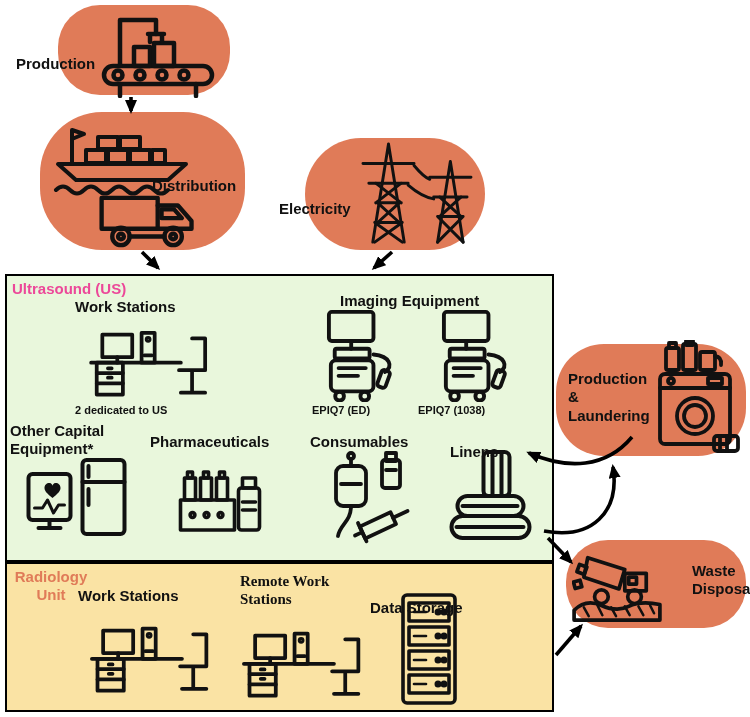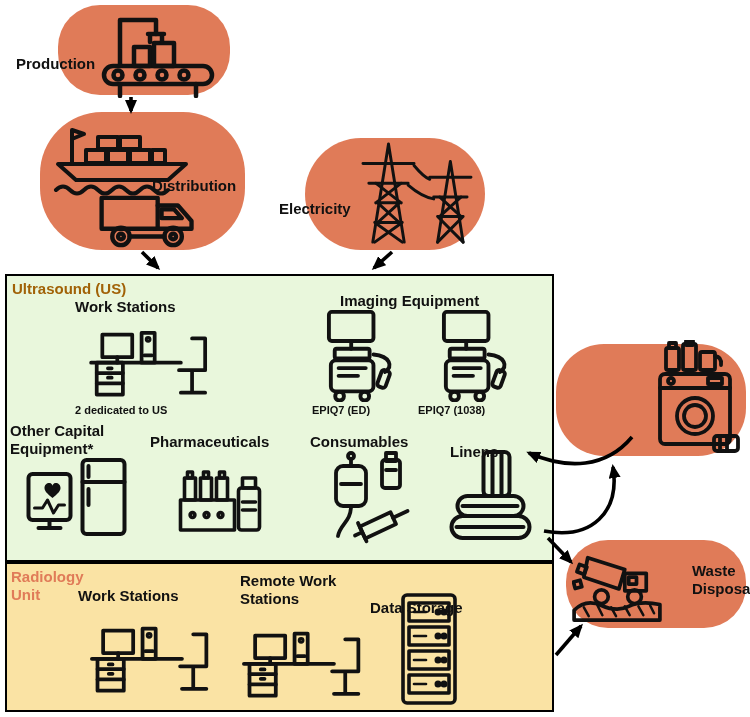--- a/index.html
+++ b/index.html
@@ -1,27 +1,27 @@
 <!DOCTYPE html>
 <html><head>
 <meta charset="utf-8">
 <style>
   html,body{margin:0;padding:0;background:#fff;}
   .canvas{position:relative;width:750px;height:717px;background:#fff;overflow:hidden;
           font-family:"Liberation Sans",sans-serif;color:#111;}
   .blob{position:absolute;background:#E07B58;z-index:1;}
   .box{position:absolute;border:2px solid #000;box-sizing:border-box;z-index:2;}
-  .lbl{position:absolute;font-weight:700;font-size:15px;line-height:1.22;color:#111;z-index:6;}
+  .lbl{position:absolute;font-weight:700;font-size:15px;line-height:1.22;color:#111;z-index:6;text-align:center;}
   .center{text-align:left;}
   .small{font-size:11px;font-weight:700;}
   .icon{position:absolute;z-index:5;}
   .icon svg{display:block;width:100%;height:100%;}
   #us-box{left:5px;top:274px;width:549px;height:288px;background:#E9F7DC;}
   #radiology-box{left:5px;top:562px;width:549px;height:150px;background:#FAE3A4;}
-  #us-title{left:12px;top:280px;color:#a16207;}
+  #us-title{left:12px;top:280px;color:#ec4899;}
   #radiology-title{left:11px;top:568px;width:80px;color:#E07B58;}
   #arrow-layer{position:absolute;left:0;top:0;width:750px;height:717px;z-index:7;pointer-events:none;}
   
   #blob-production{left:58px;top:5px;width:172px;height:90px;border-radius:42px;}
   #blob-distribution{left:40px;top:112px;width:205px;height:138px;border-radius:62px;}
   #blob-electricity{left:305px;top:138px;width:180px;height:112px;border-radius:56px;}
   #blob-laundering{left:556px;top:344px;width:190px;height:112px;border-radius:48px;}
   #blob-waste{left:566px;top:540px;width:180px;height:88px;border-radius:42px;}
   
   #lbl-production{left:16px;top:55px;}
@@ -32,21 +32,21 @@
   #lbl-us-ws{left:75px;top:298px;width:145px;}
   #lbl-us-ws-cap{left:75px;top:404px;width:145px;}
   #lbl-imaging{left:340px;top:292px;width:170px;}
   #lbl-epiq1{left:312px;top:404px;width:90px;}
   #lbl-epiq2{left:418px;top:404px;width:90px;}
   #lbl-oce{left:10px;top:422px;width:125px;}
   #lbl-pharma{left:150px;top:433px;width:135px;}
   #lbl-consumables{left:310px;top:433px;width:115px;}
   #lbl-linens{left:450px;top:443px;width:80px;}
   #lbl-rad-ws{left:78px;top:587px;width:145px;}
-  #lbl-remote-ws{left:240px;top:572px;width:128px;}
+  #lbl-remote-ws{left:240px;top:572px;width:128px;font-family:Liberation Serif, serif;}
   #lbl-data-storage{left:370px;top:591px;width:118px;margin-top:8px;}
   
   #icon-factory{left:90px;top:8px;width:135px;height:90px;}
   #icon-ship{left:52px;top:118px;width:140px;height:78px;}
   #icon-truck{left:96px;top:192px;width:105px;height:58px;}
   #icon-towers{left:348px;top:140px;width:135px;height:108px;}
   #icon-us-desk{left:85px;top:316px;width:130px;height:86px;}
   #icon-epiq1{left:312px;top:310px;width:90px;height:92px;}
   #icon-epiq2{left:427px;top:310px;width:90px;height:92px;}
   #icon-oce{left:25px;top:458px;width:108px;height:80px;}
@@ -69,20 +69,21 @@
   <div class="blob" id="blob-electricity"></div>
   <div class="blob" id="blob-laundering"></div>
   <div class="blob" id="blob-waste"></div>
 
   <div class="box" id="us-box"></div>
   <div class="box" id="radiology-box"></div>
 
   <div class="lbl" id="lbl-production">Production</div>
   <div class="lbl" id="lbl-distribution">Distribution</div>
   <div class="lbl" id="lbl-electricity">Electricity</div>
+  <div class="lbl center" id="lbl-laundering">Production &amp; Laundering</div>
   <div class="lbl center" id="lbl-waste">Waste Disposal**</div>
 
   <div class="lbl" id="us-title">Ultrasound (US)</div>
   <div class="lbl" id="radiology-title">Radiology Unit</div>
 
   <div class="lbl center" id="lbl-us-ws">Work Stations</div>
   <div class="lbl center small" id="lbl-us-ws-cap">2 dedicated to US</div>
   <div class="lbl center" id="lbl-imaging">Imaging Equipment</div>
   <div class="lbl center small" id="lbl-epiq1">EPIQ7 (ED)</div>
   <div class="lbl center small" id="lbl-epiq2">EPIQ7 (1038)</div>

